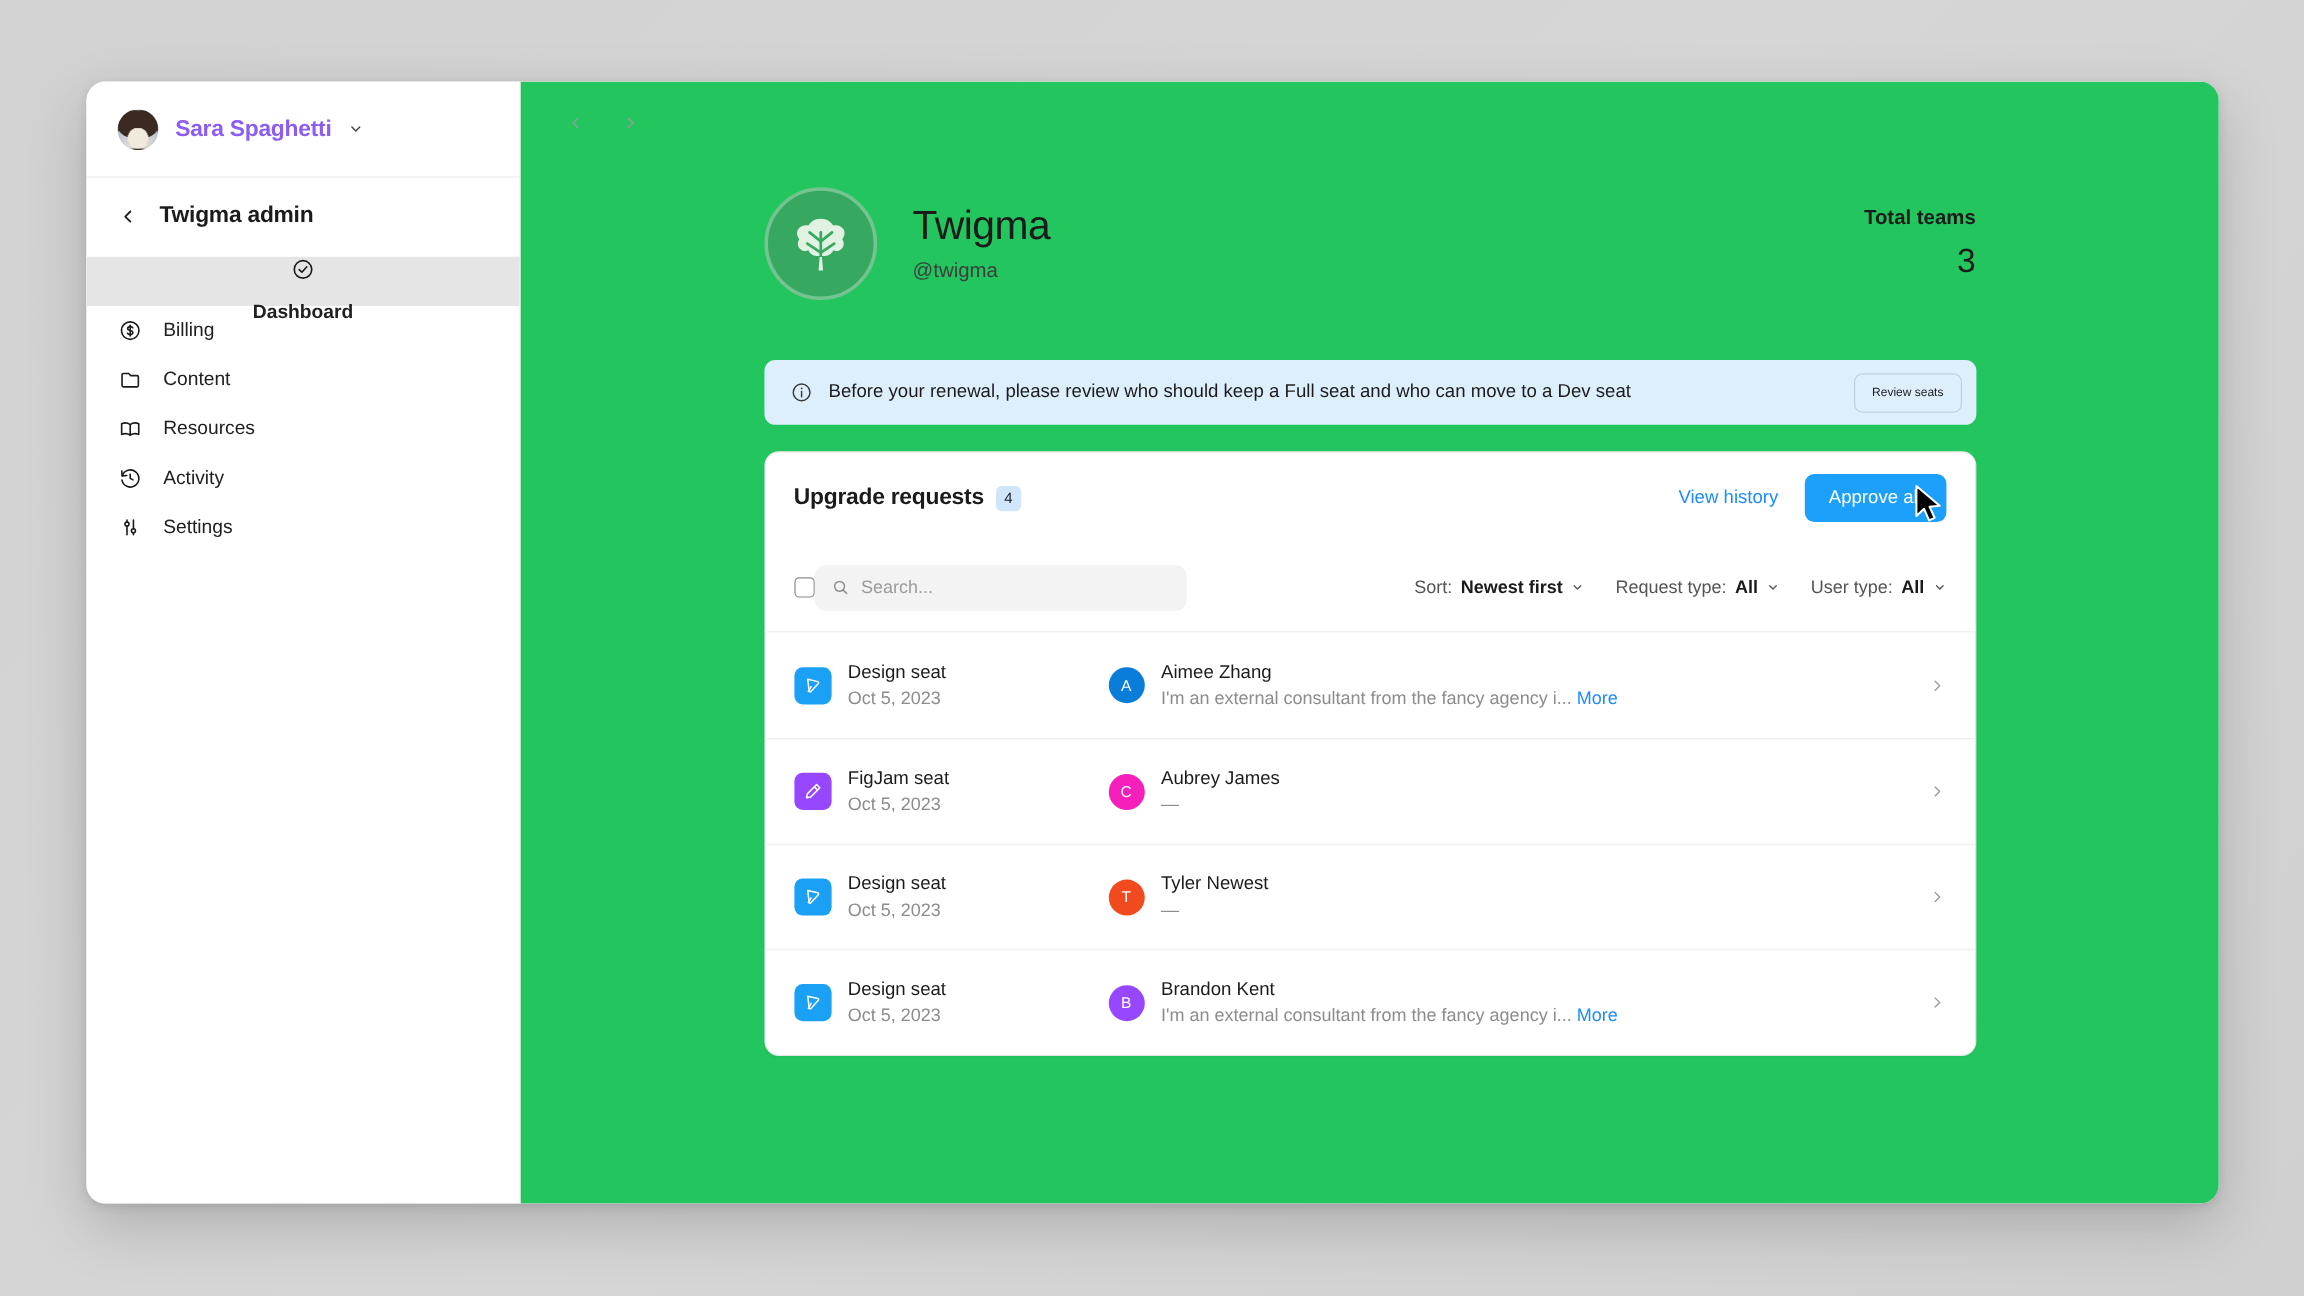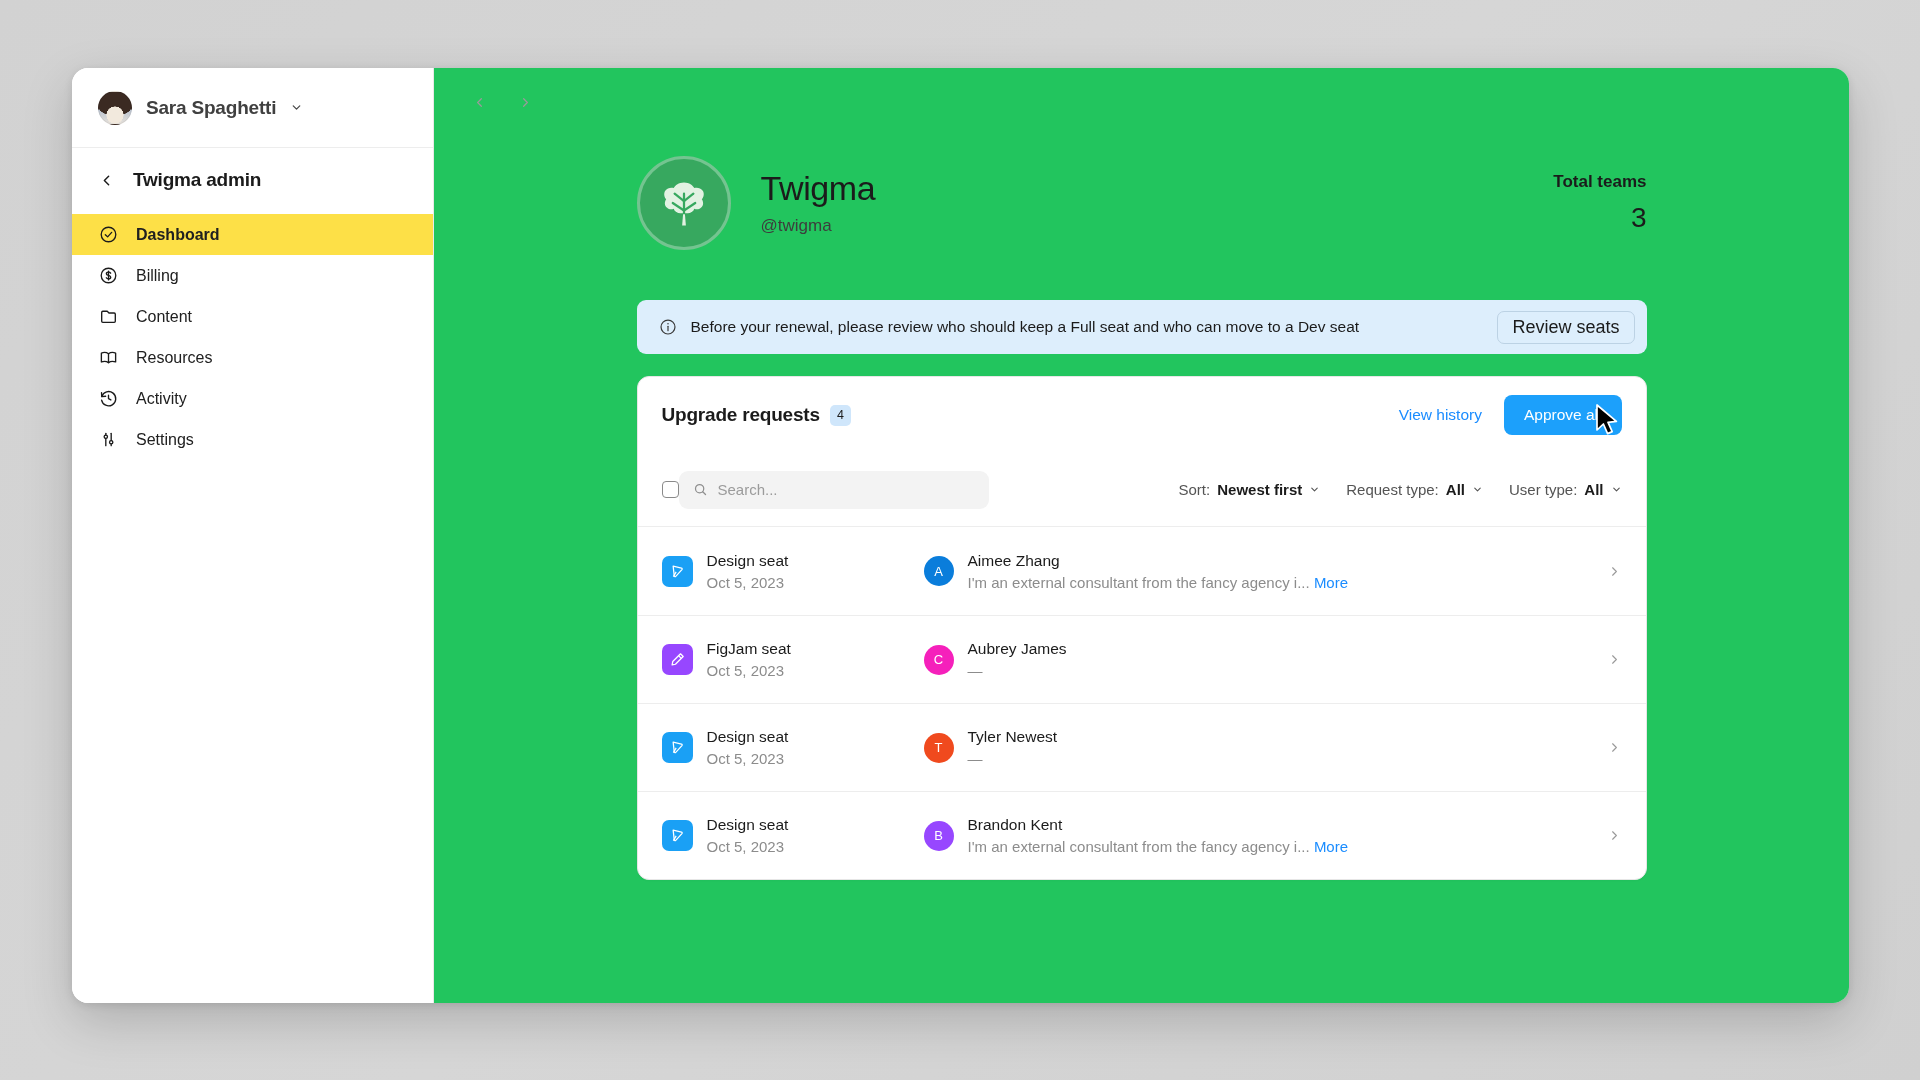--- a/index.html
+++ b/index.html
@@ -47,42 +47,42 @@
     width: 34px; height: 34px; border-radius: 50%;
     background:
       radial-gradient(circle at 50% 72%, #f2e9dd 0 30%, rgba(242,233,221,0) 31%),
       radial-gradient(circle at 34% 30%, #3b2a22 0 42%, rgba(59,42,34,0) 43%),
       radial-gradient(circle at 66% 30%, #3b2a22 0 42%, rgba(59,42,34,0) 43%),
       linear-gradient(180deg,#8f9bb0 0%,#b9c2cf 55%,#e7e2db 100%);
     flex: 0 0 auto;
     border: 1px solid rgba(0,0,0,.06);
   }
   .user-name {
-    font-size: 19px; font-weight: 700; color: #404040; letter-spacing: -.2px;
+    font-size: 19px; font-weight: 700; color: #8b5cf6; letter-spacing: -.2px;
   }
   .chev-sm { color:#4a4a4a; display:flex; align-items:center; }
 
   .admin-row {
     height: 64px;
     display: flex; align-items: center; gap: 18px;
     padding: 0 26px;
   }
   .admin-back { color:#1b1b1b; display:flex; align-items:center; cursor:pointer; }
   .admin-title { font-size: 19px; font-weight: 700; color:#1b1b1b; letter-spacing:-.2px; }
 
   .nav { padding-top: 2px; }
   .nav-item {
     display: flex; align-items: center; gap: 18px;
     height: 41px;
     padding: 0 26px;
     cursor: pointer;
     color: #1b1b1b;
   }
   .nav-item .nav-label { font-size: 16px; color:#202020; }
-  .nav-item.active { background: #fde047; }
+  .nav-item.active { background: #e5e5e5; flex-direction: column; }
   .nav-item.active .nav-label { font-weight: 700; }
   .nav-ico { width: 20px; height: 20px; flex: 0 0 20px; display:flex; align-items:center; justify-content:center; color:#1b1b1b; }
 
   
   .main { flex: 1; display: flex; flex-direction: column; background:#22c55e; min-width:0; }
   .topbar { height: 58px; display:flex; align-items:center; gap: 28px; padding: 10px 0 0 36px; }
   .navarrow { color:#9a9a9a; cursor:pointer; display:flex; align-items:center; justify-content:center; width:18px; height:18px;}
 
   .content { flex:1; overflow:hidden; padding: 18px 0 0 0; }
   .inner { width: 1010px; margin: 0 auto; }
@@ -118,21 +118,21 @@
     padding: 0 12px 0 22px;
   }
   .banner-ico { color:#3a3a3a; display:flex; align-items:center; flex:0 0 auto; }
   .banner-text { font-size: 15.5px; color:#1b1b1b; flex:1; }
   .banner-btn {
     background:#ddeefc;
     border: 1px solid #bcd2e4;
     border-radius: 7px;
     height: 33px;
     padding: 0 14px;
-    font-size: 18px; color:#1b1b1b;
+    font-size: 10px; color:#1b1b1b;
     font-family:"Liberation Sans", sans-serif;
     cursor: pointer;
     white-space: nowrap;
   }
 
   
   .card {
     margin-top: 22px;
     border: 1px solid #e6e6e6;
     border-radius: 12px;

